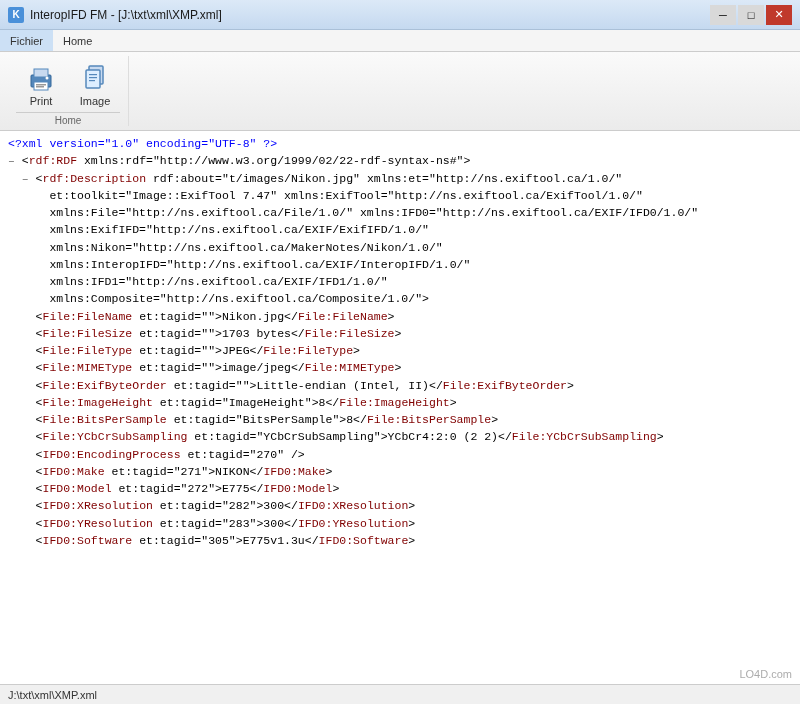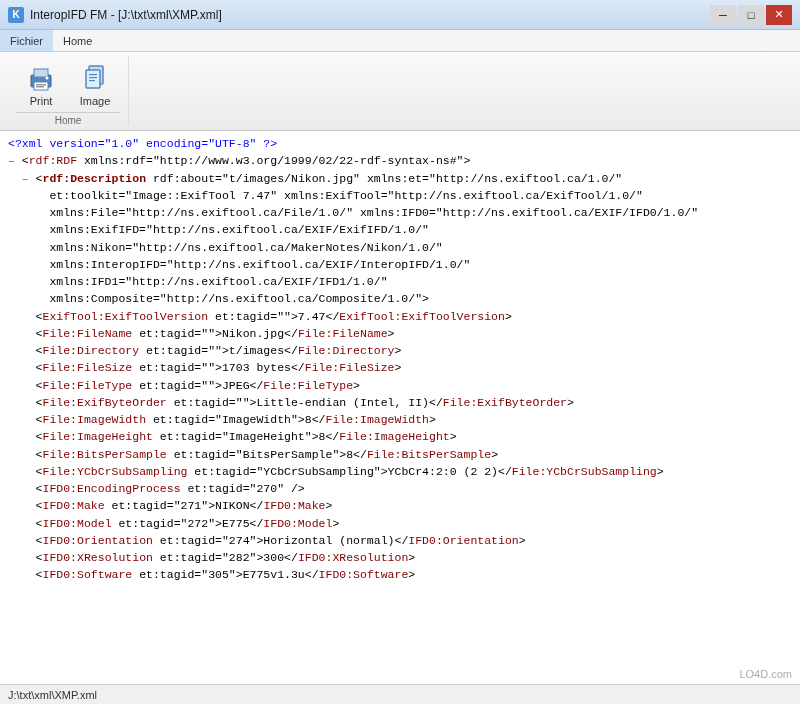--- a/index.html
+++ b/index.html
@@ -227,43 +227,41 @@
         </button>
       </div>
       <div class="ribbon-group-label">Home</div>
     </div>
   </div>
 
   <div class="content-area" style="flex:1; height: calc(704px - 30px - 22px - 68px - 20px);">
     <div class="xml-content" id="xml-display">
     <span class="xml-line"><span style="color:#0000ff">&lt;?xml version="1.0" encoding="UTF-8" ?&gt;</span></span>
         <span class="xml-line"><span style="color:#666">–</span> &lt;<span style="color:#800000;font-weight:normal">rdf:RDF</span> xmlns:rdf="http://www.w3.org/1999/02/22-rdf-syntax-ns#"&gt;</span>
-        <span class="xml-line">  <span style="color:#666">–</span> &lt;<span style="color:#800000;font-weight:bold">rdf:Description</span> rdf:about="t/images/Nikon.jpg" xmlns:et="http://ns.exiftool.ca/1.0/"</span>
+        <span class="xml-line">  <span style="color:#666">–</span> &lt;<span style="color:#800000;font-weight:normal">rdf:Description</span> rdf:about="t/images/Nikon.jpg" xmlns:et="http://ns.exiftool.ca/1.0/"</span>
         <span class="xml-line">      et:toolkit="Image::ExifTool 7.47" xmlns:ExifTool="http://ns.exiftool.ca/ExifTool/1.0/"</span>
         <span class="xml-line">      xmlns:File="http://ns.exiftool.ca/File/1.0/" xmlns:IFD0="http://ns.exiftool.ca/EXIF/IFD0/1.0/"</span>
         <span class="xml-line">      xmlns:ExifIFD="http://ns.exiftool.ca/EXIF/ExifIFD/1.0/"</span>
         <span class="xml-line">      xmlns:Nikon="http://ns.exiftool.ca/MakerNotes/Nikon/1.0/"</span>
         <span class="xml-line">      xmlns:InteropIFD="http://ns.exiftool.ca/EXIF/InteropIFD/1.0/"</span>
         <span class="xml-line">      xmlns:IFD1="http://ns.exiftool.ca/EXIF/IFD1/1.0/"</span>
         <span class="xml-line">      xmlns:Composite="http://ns.exiftool.ca/Composite/1.0/"&gt;</span>
-        <span class="xml-line">    &lt;<span style="color:#800000;font-weight:normal">ExifTool:ExifToolVersion</span> et:tagid=""&gt;7.47&lt;/<span style="color:#800000;font-weight:normal">ExifTool:ExifToolVersion</span>&gt;</span>
         <span class="xml-line">    &lt;<span style="color:#800000;font-weight:normal">File:FileName</span> et:tagid=""&gt;Nikon.jpg&lt;/<span style="color:#800000;font-weight:normal">File:FileName</span>&gt;</span>
-        <span class="xml-line">    &lt;<span style="color:#800000;font-weight:normal">File:Directory</span> et:tagid=""&gt;t/images&lt;/<span style="color:#800000;font-weight:normal">File:Directory</span>&gt;</span>
         <span class="xml-line">    &lt;<span style="color:#800000;font-weight:normal">File:FileSize</span> et:tagid=""&gt;1703 bytes&lt;/<span style="color:#800000;font-weight:normal">File:FileSize</span>&gt;</span>
         <span class="xml-line">    &lt;<span style="color:#800000;font-weight:normal">File:FileType</span> et:tagid=""&gt;JPEG&lt;/<span style="color:#800000;font-weight:normal">File:FileType</span>&gt;</span>
+        <span class="xml-line">    &lt;<span style="color:#800000;font-weight:normal">File:MIMEType</span> et:tagid=""&gt;image/jpeg&lt;/<span style="color:#800000;font-weight:normal">File:MIMEType</span>&gt;</span>
         <span class="xml-line">    &lt;<span style="color:#800000;font-weight:normal">File:ExifByteOrder</span> et:tagid=""&gt;Little-endian (Intel, II)&lt;/<span style="color:#800000;font-weight:normal">File:ExifByteOrder</span>&gt;</span>
-        <span class="xml-line">    &lt;<span style="color:#800000;font-weight:normal">File:ImageWidth</span> et:tagid="ImageWidth"&gt;8&lt;/<span style="color:#800000;font-weight:normal">File:ImageWidth</span>&gt;</span>
         <span class="xml-line">    &lt;<span style="color:#800000;font-weight:normal">File:ImageHeight</span> et:tagid="ImageHeight"&gt;8&lt;/<span style="color:#800000;font-weight:normal">File:ImageHeight</span>&gt;</span>
         <span class="xml-line">    &lt;<span style="color:#800000;font-weight:normal">File:BitsPerSample</span> et:tagid="BitsPerSample"&gt;8&lt;/<span style="color:#800000;font-weight:normal">File:BitsPerSample</span>&gt;</span>
         <span class="xml-line">    &lt;<span style="color:#800000;font-weight:normal">File:YCbCrSubSampling</span> et:tagid="YCbCrSubSampling"&gt;YCbCr4:2:0 (2 2)&lt;/<span style="color:#800000;font-weight:normal">File:YCbCrSubSampling</span>&gt;</span>
         <span class="xml-line">    &lt;<span style="color:#800000;font-weight:normal">IFD0:EncodingProcess</span> et:tagid="270" /&gt;</span>
         <span class="xml-line">    &lt;<span style="color:#800000;font-weight:normal">IFD0:Make</span> et:tagid="271"&gt;NIKON&lt;/<span style="color:#800000;font-weight:normal">IFD0:Make</span>&gt;</span>
         <span class="xml-line">    &lt;<span style="color:#800000;font-weight:normal">IFD0:Model</span> et:tagid="272"&gt;E775&lt;/<span style="color:#800000;font-weight:normal">IFD0:Model</span>&gt;</span>
-        <span class="xml-line">    &lt;<span style="color:#800000;font-weight:normal">IFD0:Orientation</span> et:tagid="274"&gt;Horizontal (normal)&lt;/<span style="color:#800000;font-weight:normal">IFD0:Orientation</span>&gt;</span>
         <span class="xml-line">    &lt;<span style="color:#800000;font-weight:normal">IFD0:XResolution</span> et:tagid="282"&gt;300&lt;/<span style="color:#800000;font-weight:normal">IFD0:XResolution</span>&gt;</span>
+        <span class="xml-line">    &lt;<span style="color:#800000;font-weight:normal">IFD0:YResolution</span> et:tagid="283"&gt;300&lt;/<span style="color:#800000;font-weight:normal">IFD0:YResolution</span>&gt;</span>
         <span class="xml-line">    &lt;<span style="color:#800000;font-weight:normal">IFD0:Software</span> et:tagid="305"&gt;E775v1.3u&lt;/<span style="color:#800000;font-weight:normal">IFD0:Software</span>&gt;</span>
       </div>
   </div>
 
   <div class="statusbar">
     <span>J:\txt\xml\XMP.xml</span>
   </div>
 </div>
 
 <div class="watermark">LO4D.com</div>

